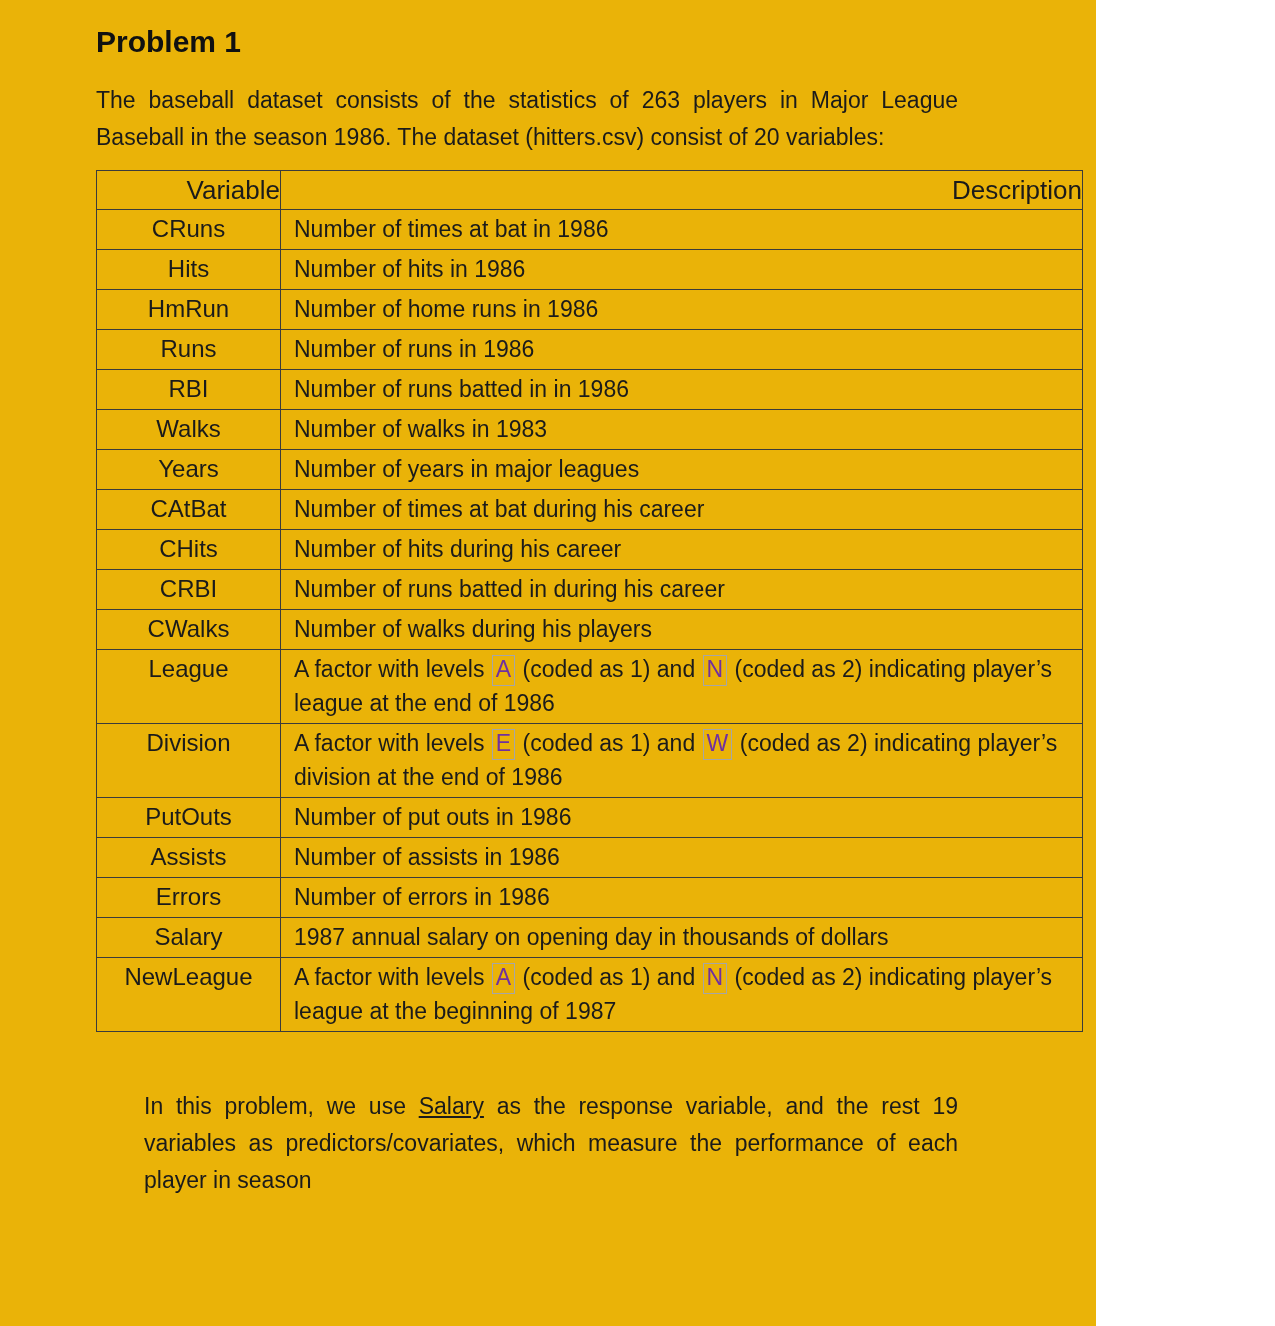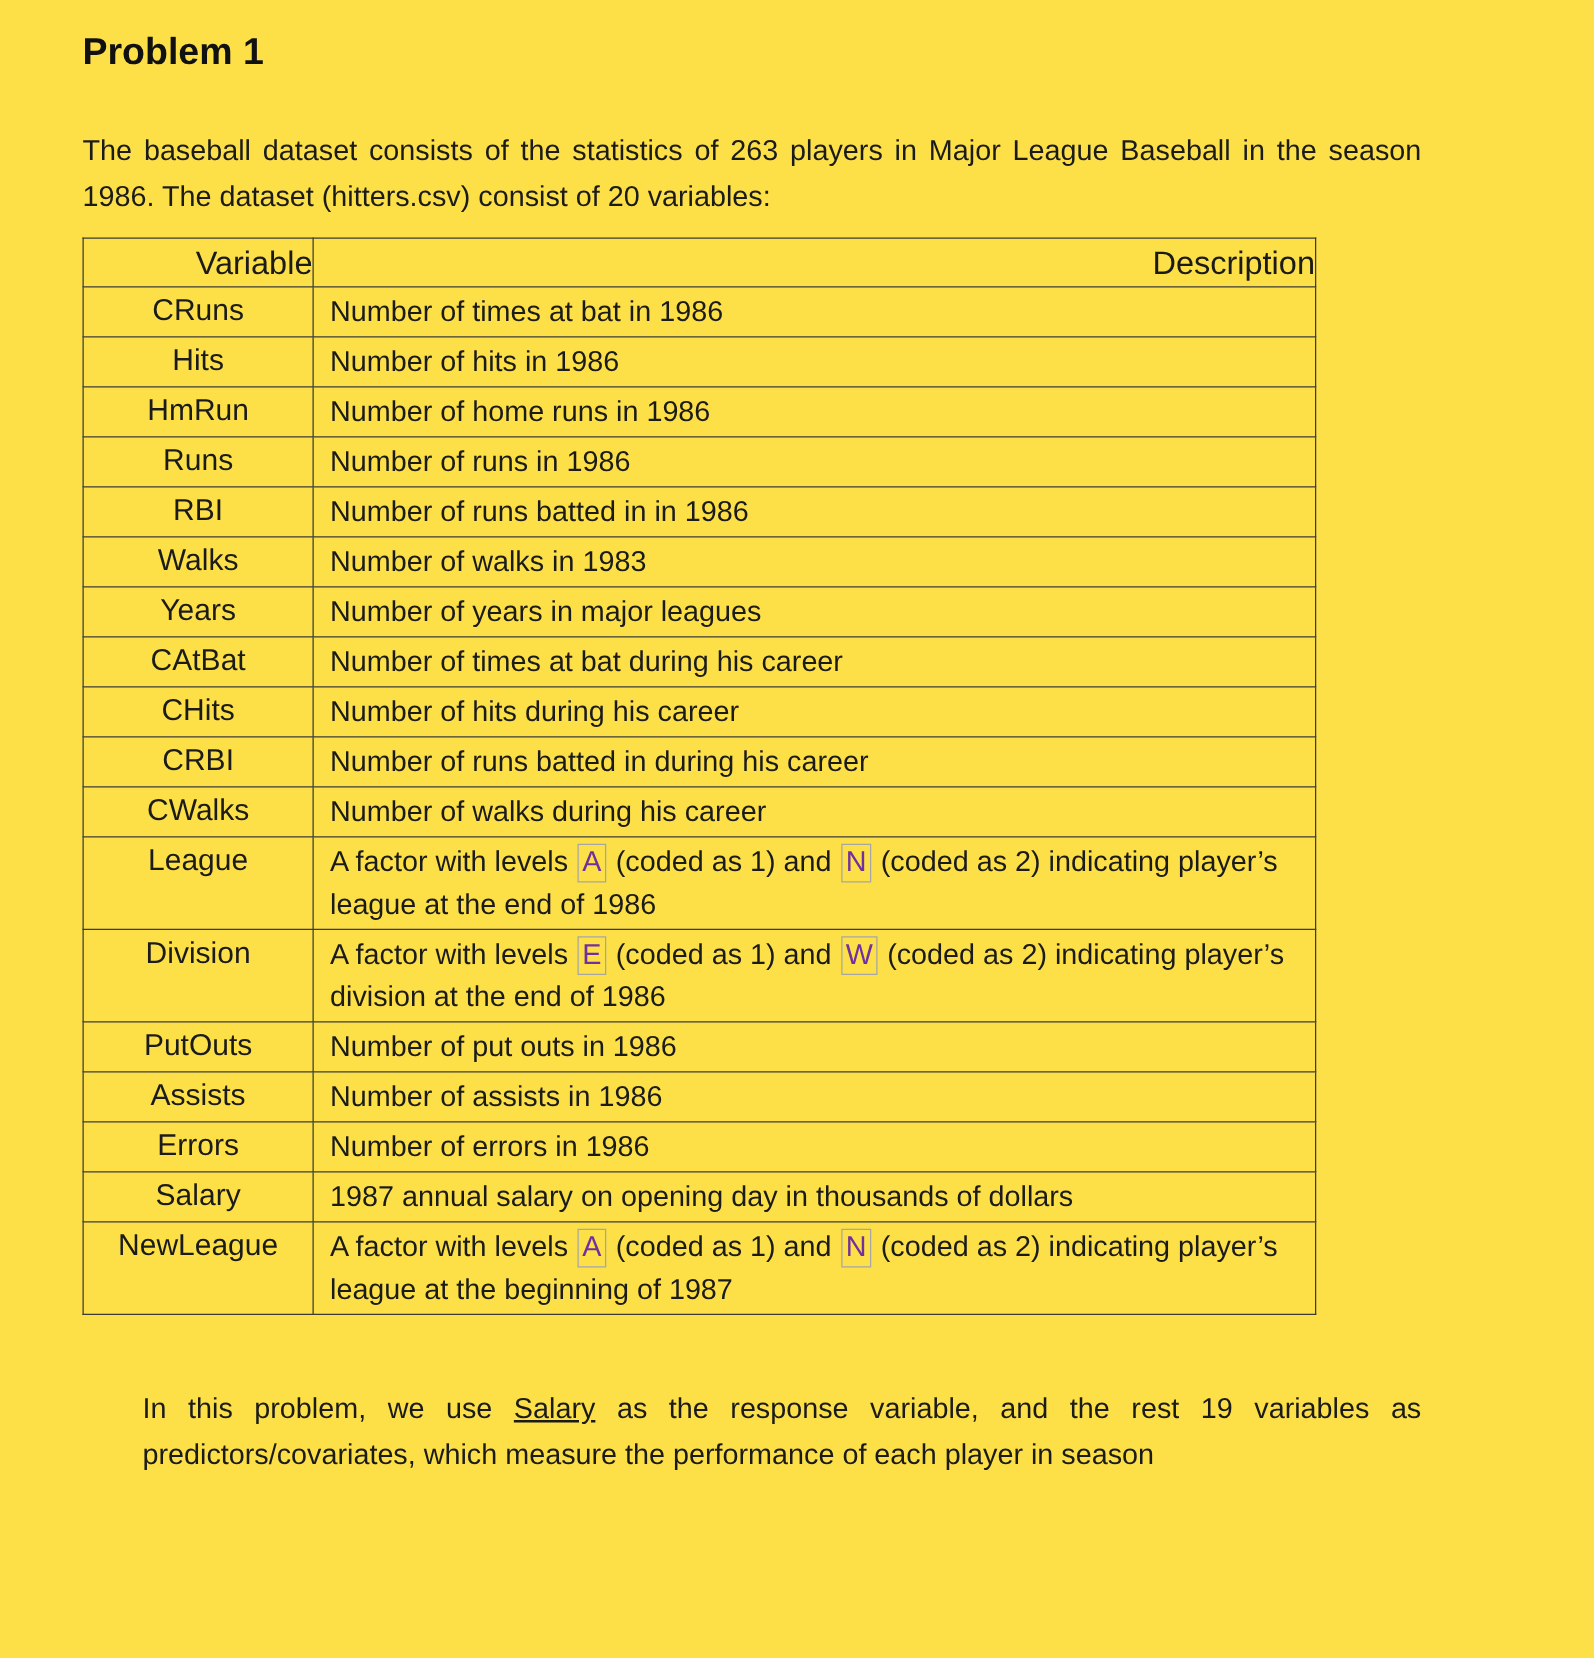--- a/index.html
+++ b/index.html
@@ -1,40 +1,40 @@
 <!DOCTYPE html>
 <html><head>
 <meta charset="utf-8">
 <style>
   html,body{margin:0;padding:0;background:#ffffff;}
   .page{
     position:relative;
-    width:1275px;
+    width:1096px;
     height:1326px;
-    background:#fde047;
+    background:#eab308;
     font-family:"Liberation Sans", sans-serif;
     color:#1b1b1b;
     box-sizing:border-box;
-    padding:22px 138px 0 66px;
+    padding:22px 138px 0 96px;
     overflow:hidden;
   }
   .title{
     font-size:30px;
     font-weight:700;
     margin:0;
     line-height:40px;
     color:#111;
   }
   .para{
     font-size:23px;
     line-height:37px;
     text-align:justify;
     margin:0;
   }
-  .intro{margin-top:40px;}
+  .intro{margin-top:20px;}
   .closing{margin-top:56px;margin-left:48px;}
   table.vars{
     border-collapse:collapse;
     width:987px;
     margin-top:14px;
     table-layout:fixed;
   }
   table.vars th, table.vars td{
     border:1.5px solid #3b3b3b;
   }
@@ -119,21 +119,21 @@
         <tr>
           <td class="var-cell">CHits</td>
           <td class="desc-cell"><span>Number of hits during his career</span></td>
         </tr>
         <tr>
           <td class="var-cell">CRBI</td>
           <td class="desc-cell"><span>Number of runs batted in during his career</span></td>
         </tr>
         <tr>
           <td class="var-cell">CWalks</td>
-          <td class="desc-cell"><span>Number of walks during his career</span></td>
+          <td class="desc-cell"><span>Number of walks during his players</span></td>
         </tr>
         <tr>
           <td class="var-cell">League</td>
           <td class="desc-cell"><span>A factor with levels </span><span class="boxed-letter">A</span><span> (coded as 1) and </span><span class="boxed-letter">N</span><span> (coded as 2) indicating player’s league at the end of 1986</span></td>
         </tr>
         <tr>
           <td class="var-cell">Division</td>
           <td class="desc-cell"><span>A factor with levels </span><span class="boxed-letter">E</span><span> (coded as 1) and </span><span class="boxed-letter">W</span><span> (coded as 2) indicating player’s division at the end of 1986</span></td>
         </tr>
         <tr>

